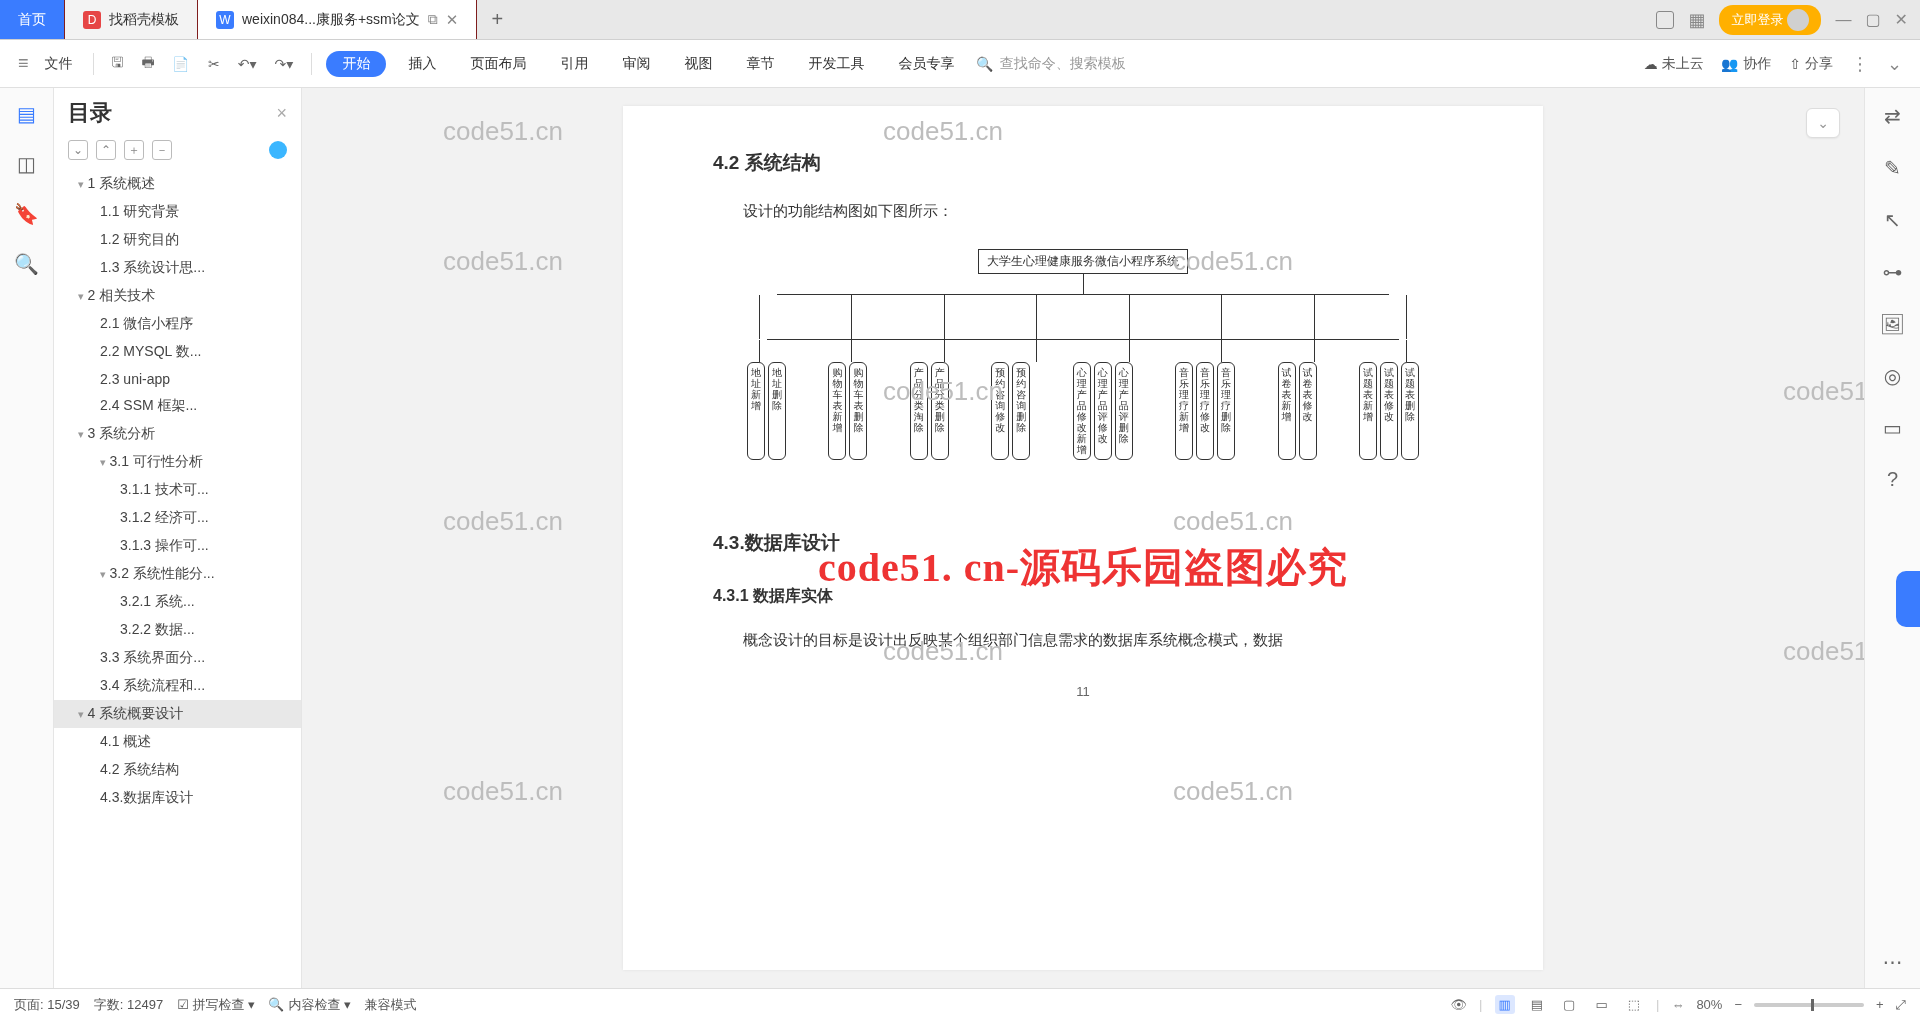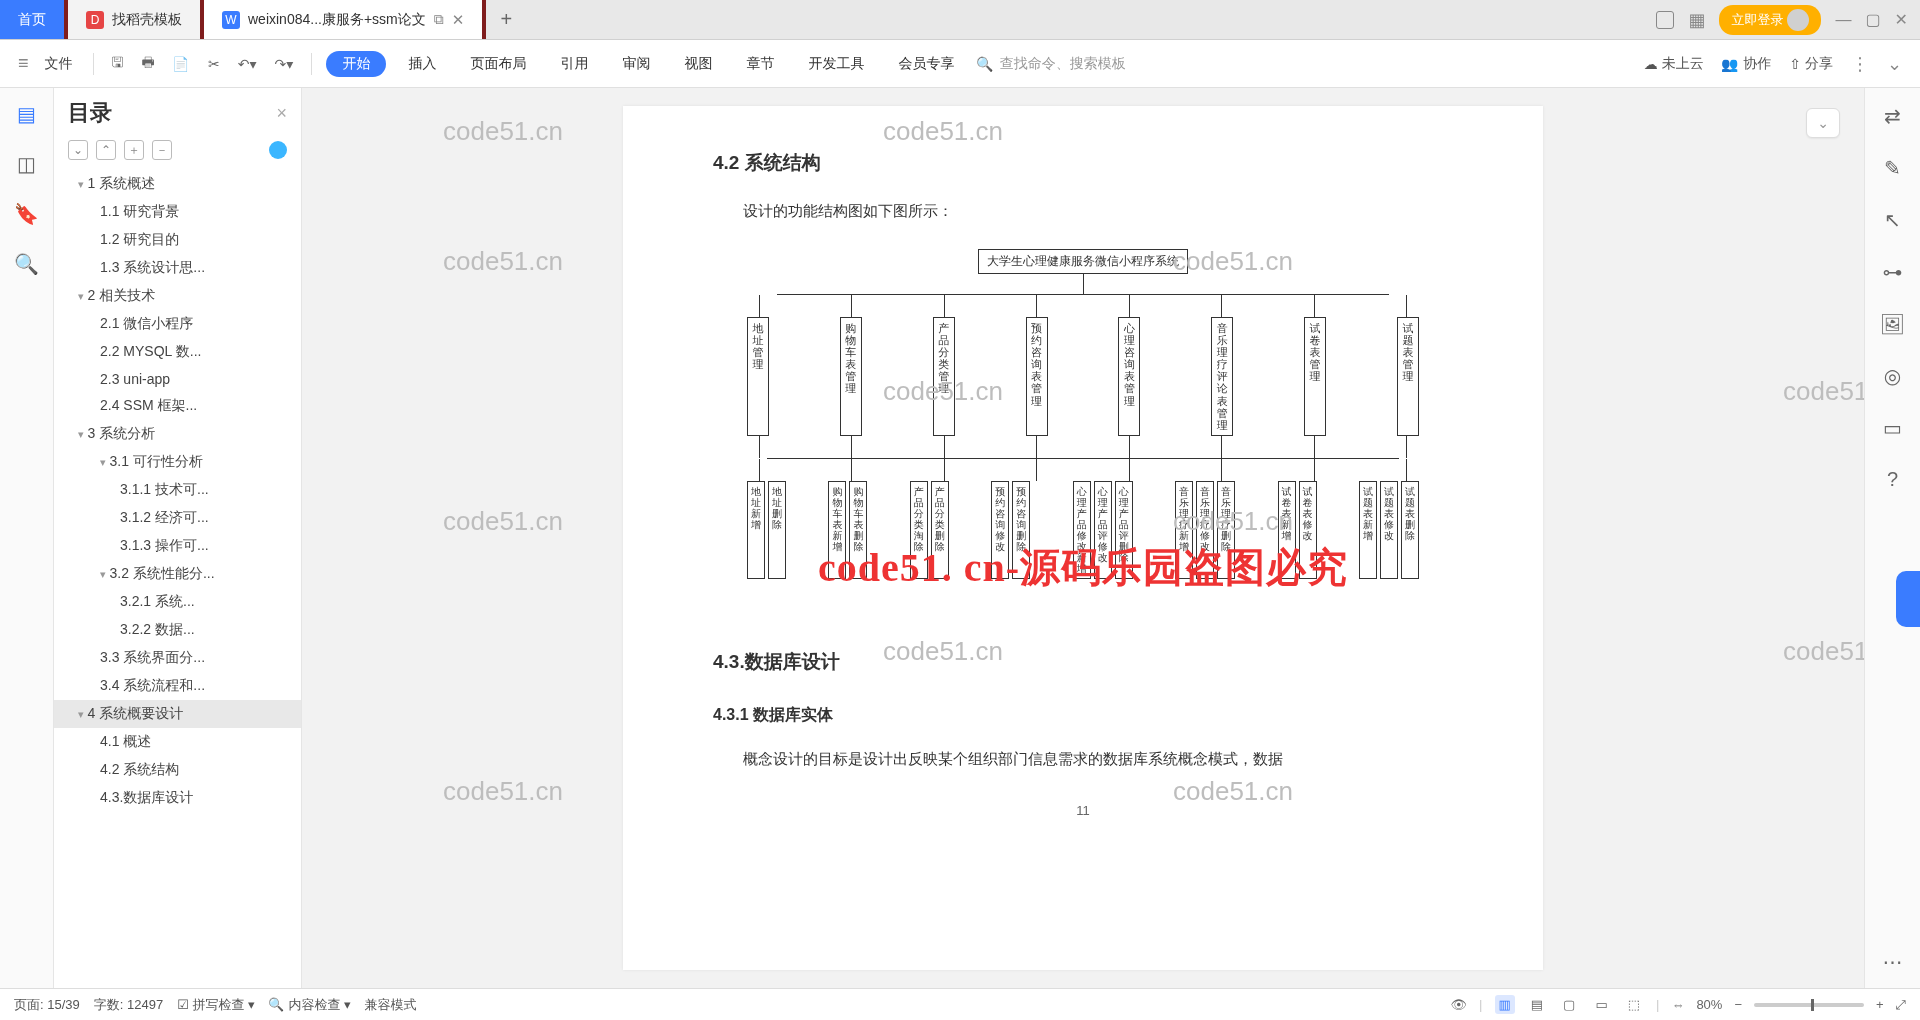--- a/index.html
+++ b/index.html
@@ -1,20 +1,20 @@
 <!DOCTYPE html>
 <html><head>
 <meta charset="utf-8">
 <style>
 * { margin:0; padding:0; box-sizing:border-box; font-family:"Microsoft YaHei","PingFang SC",sans-serif; }
 body { width:1920px; height:1020px; background:#fff; overflow:hidden; font-size:14px; color:#333; position:relative; }
 
 
 .tabbar { height:40px; background:#e8e8e8; display:flex; align-items:stretch; border-bottom:1px solid #d0d0d0; }
-.tab { display:flex; align-items:center; padding:0 18px; border-right:4px solid #7f1d1d; cursor:pointer; gap:8px; background:#f3f3f3; }
+.tab { display:flex; align-items:center; padding:0 18px; border-right:1px solid #7f1d1d; cursor:pointer; gap:8px; background:#f3f3f3; }
 .tab.home { background:#3a7cff; color:#fff; font-weight:500; }
 .tab.active { background:#fff; }
 .tab .tabicon { width:18px; height:18px; display:inline-flex; align-items:center; justify-content:center; border-radius:3px; font-size:12px; color:#fff; }
 .tab .tabicon.red { background:#e64545; }
 .tab .tabicon.blue { background:#3a7cff; }
 .tab .closex { color:#888; font-size:15px; }
 .tab-add { width:40px; display:flex; align-items:center; justify-content:center; color:#666; font-size:20px; }
 .tabbar .right { margin-left:auto; display:flex; align-items:center; gap:14px; padding-right:12px; }
 .login-btn { background:#ffb000; color:#fff; padding:4px 12px; border-radius:14px; font-size:13px; display:flex; align-items:center; gap:4px; }
 .avatar { width:22px; height:22px; border-radius:50%; background:#d0d0d0; }
@@ -66,21 +66,21 @@
 .org { margin:22px auto 16px; width:680px; position:relative; }
 .org .rootbox { width:210px; margin:0 auto; border:1px solid #333; font-size:12px; text-align:center; padding:3px 4px; background:#fff; }
 .org .conn-top { height:20px; border-left:1px solid #333; margin-left:50%; }
 .org .hbar { height:1px; background:#333; margin:0 34px; }
 .org .row { display:flex; justify-content:space-between; padding:0 16px; }
 .org .vline { width:1px; height:22px; background:#333; }
 .org .boxrow { display:flex; justify-content:space-between; padding:0 4px; }
 .org .vbox { border:1px solid #333; font-size:11px; padding:4px 3px; width:22px; text-align:center; line-height:1.1; background:#fff; }
 .org .vbox.tall { min-height:72px; }
 .org .leafgrp { display:flex; gap:3px; }
-.org .leafgrp .vbox { width:18px; min-height:58px; font-size:10px; }
+.org .leafgrp .vbox { width:18px; min-height:58px; font-size:10px;border-radius:6px; }
 
 
 .wm { position:absolute; color:#bdbdbd; font-size:26px; pointer-events:none; font-family:Arial,sans-serif; }
 .redwm { position:absolute; color:#e33; font-size:40px; font-weight:600; left:50%; transform:translateX(-50%); top:406px; pointer-events:none; letter-spacing:1px; white-space:nowrap; font-family:"SimSun",serif;margin-top:28px; }
 
 
 .rightrail { width:56px; background:#fafafa; border-left:1px solid #e5e5e5; display:flex; flex-direction:column; align-items:center; padding-top:16px; gap:28px; color:#666; font-size:20px; }
 
 
 .collapsechip { position:absolute; top:20px; right:24px; width:34px; height:30px; border:1px solid #ddd; border-radius:6px; background:#fff; display:flex; align-items:center; justify-content:center; color:#999; box-shadow:0 1px 2px rgba(0,0,0,.06);}
@@ -232,30 +232,20 @@
         <div class="row" id="org-vlines1">
             <div class="vline"></div>
             <div class="vline"></div>
             <div class="vline"></div>
             <div class="vline"></div>
             <div class="vline"></div>
             <div class="vline"></div>
             <div class="vline"></div>
             <div class="vline"></div>
           </div>
-        <div class="boxrow" id="org-mid">
-            <div class="vbox tall">地址管理</div>
-            <div class="vbox tall">购物车表管理</div>
-            <div class="vbox tall">产品分类管理</div>
-            <div class="vbox tall">预约咨询表管理</div>
-            <div class="vbox tall">心理咨询表管理</div>
-            <div class="vbox tall">音乐理疗评论表管理</div>
-            <div class="vbox tall">试卷表管理</div>
-            <div class="vbox tall">试题表管理</div>
-          </div>
         <div class="row" id="org-vlines2" style="padding:0 16px;">
             <div class="vline"></div>
             <div class="vline"></div>
             <div class="vline"></div>
             <div class="vline"></div>
             <div class="vline"></div>
             <div class="vline"></div>
             <div class="vline"></div>
             <div class="vline"></div>
           </div>

